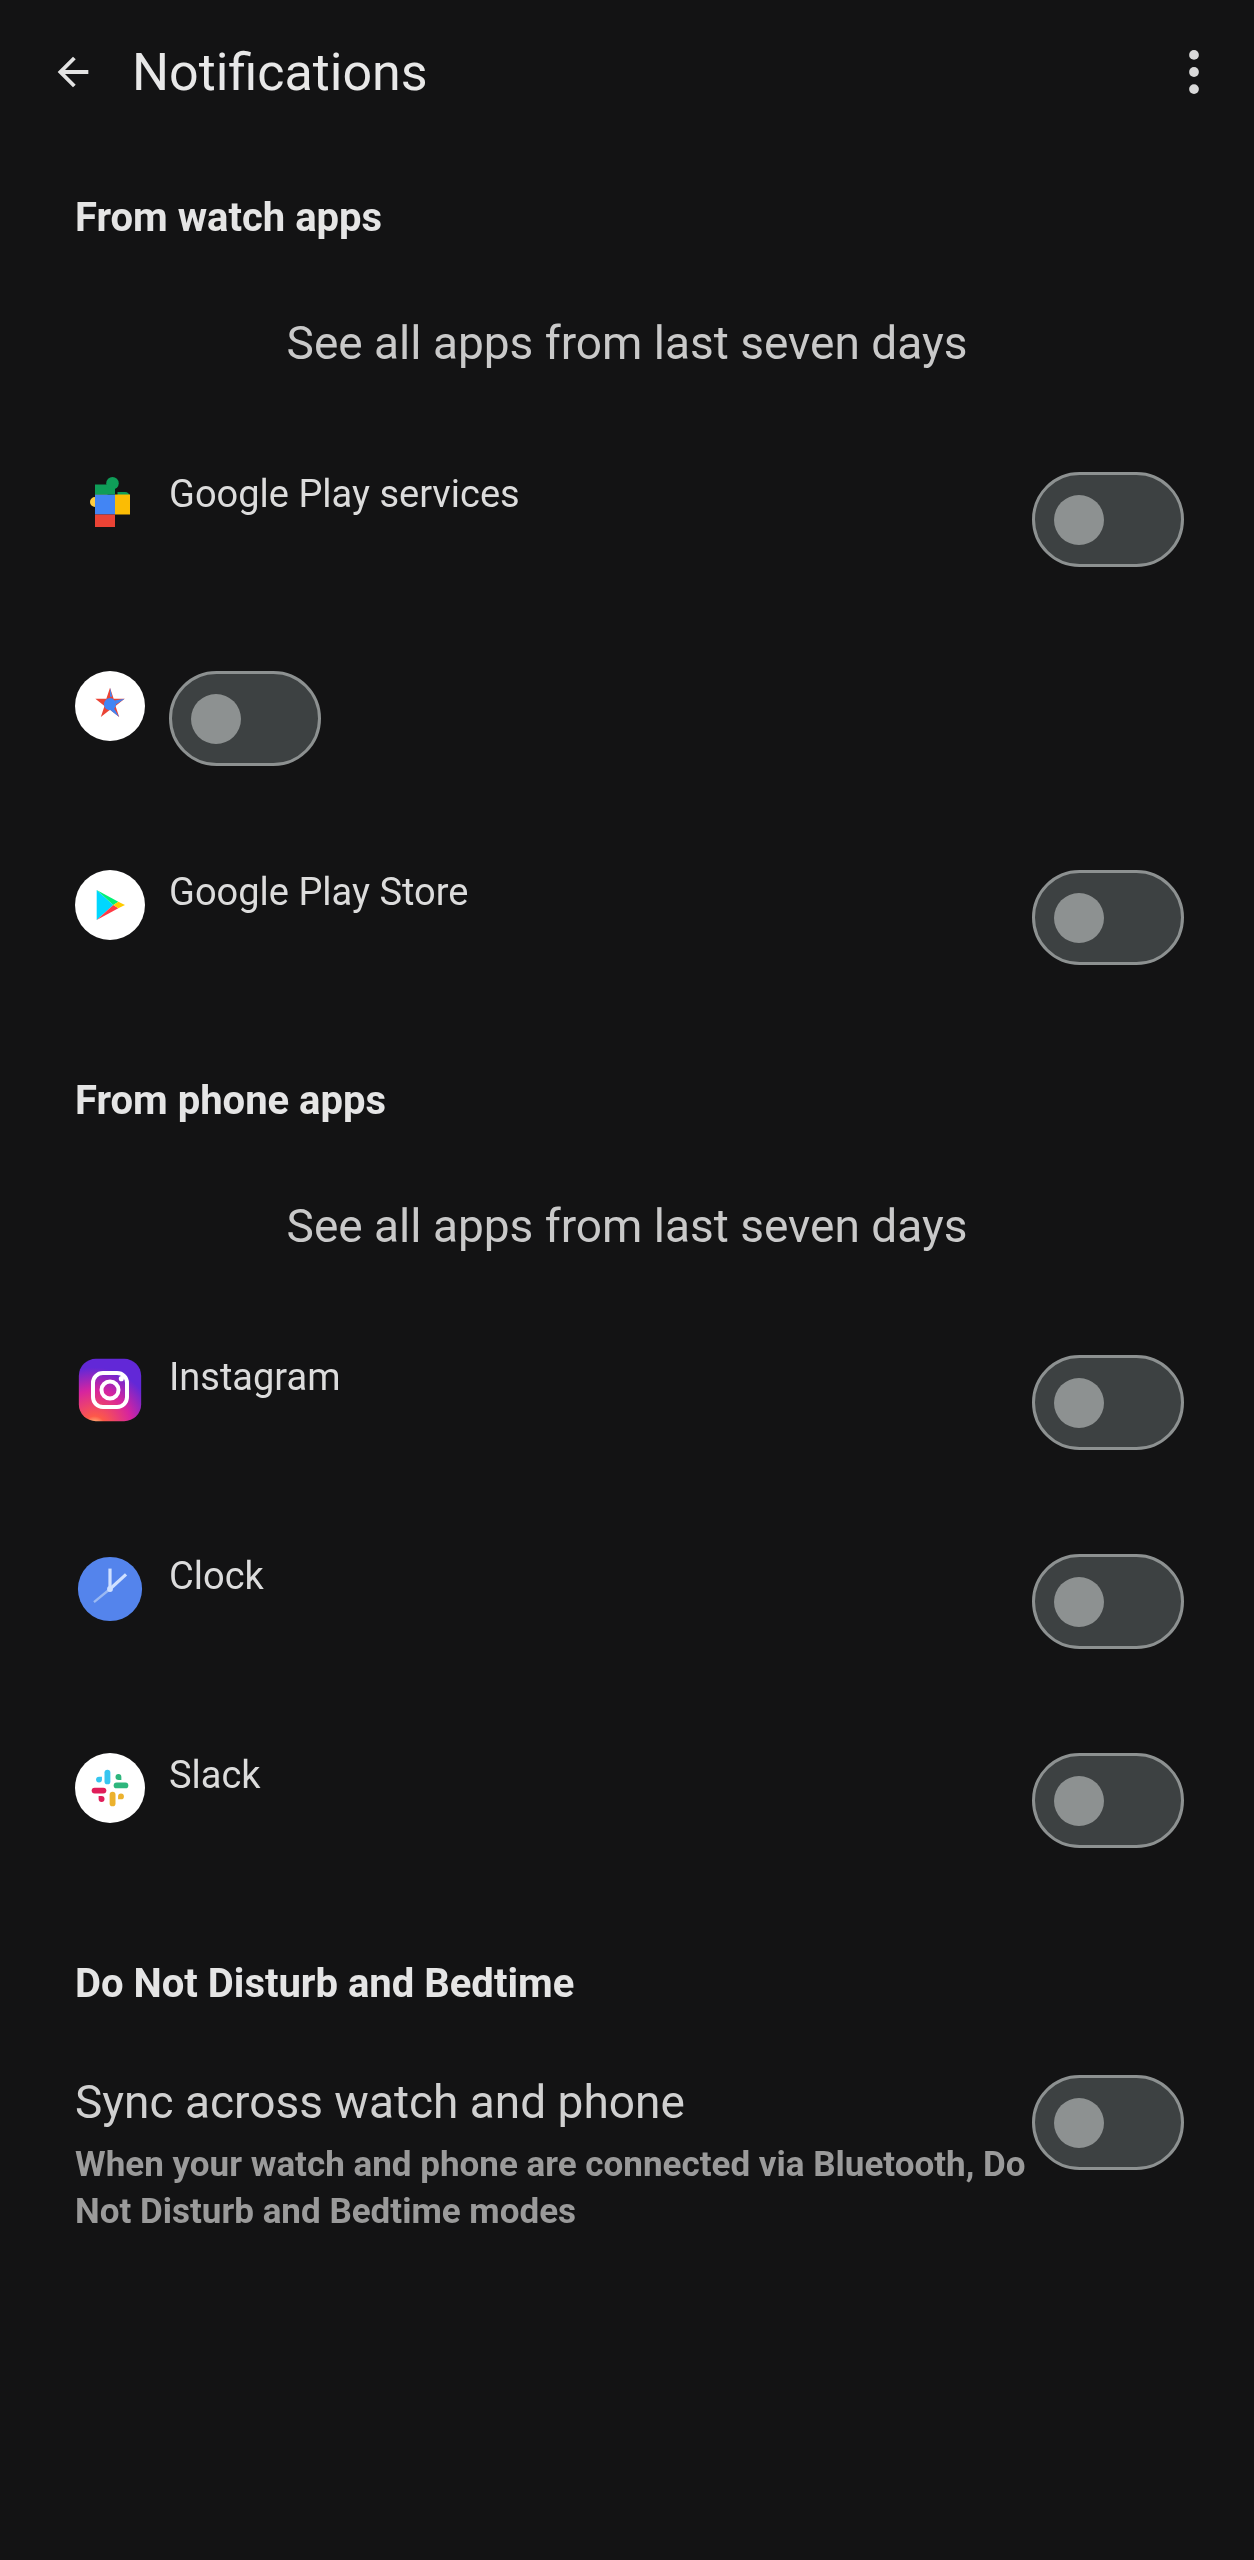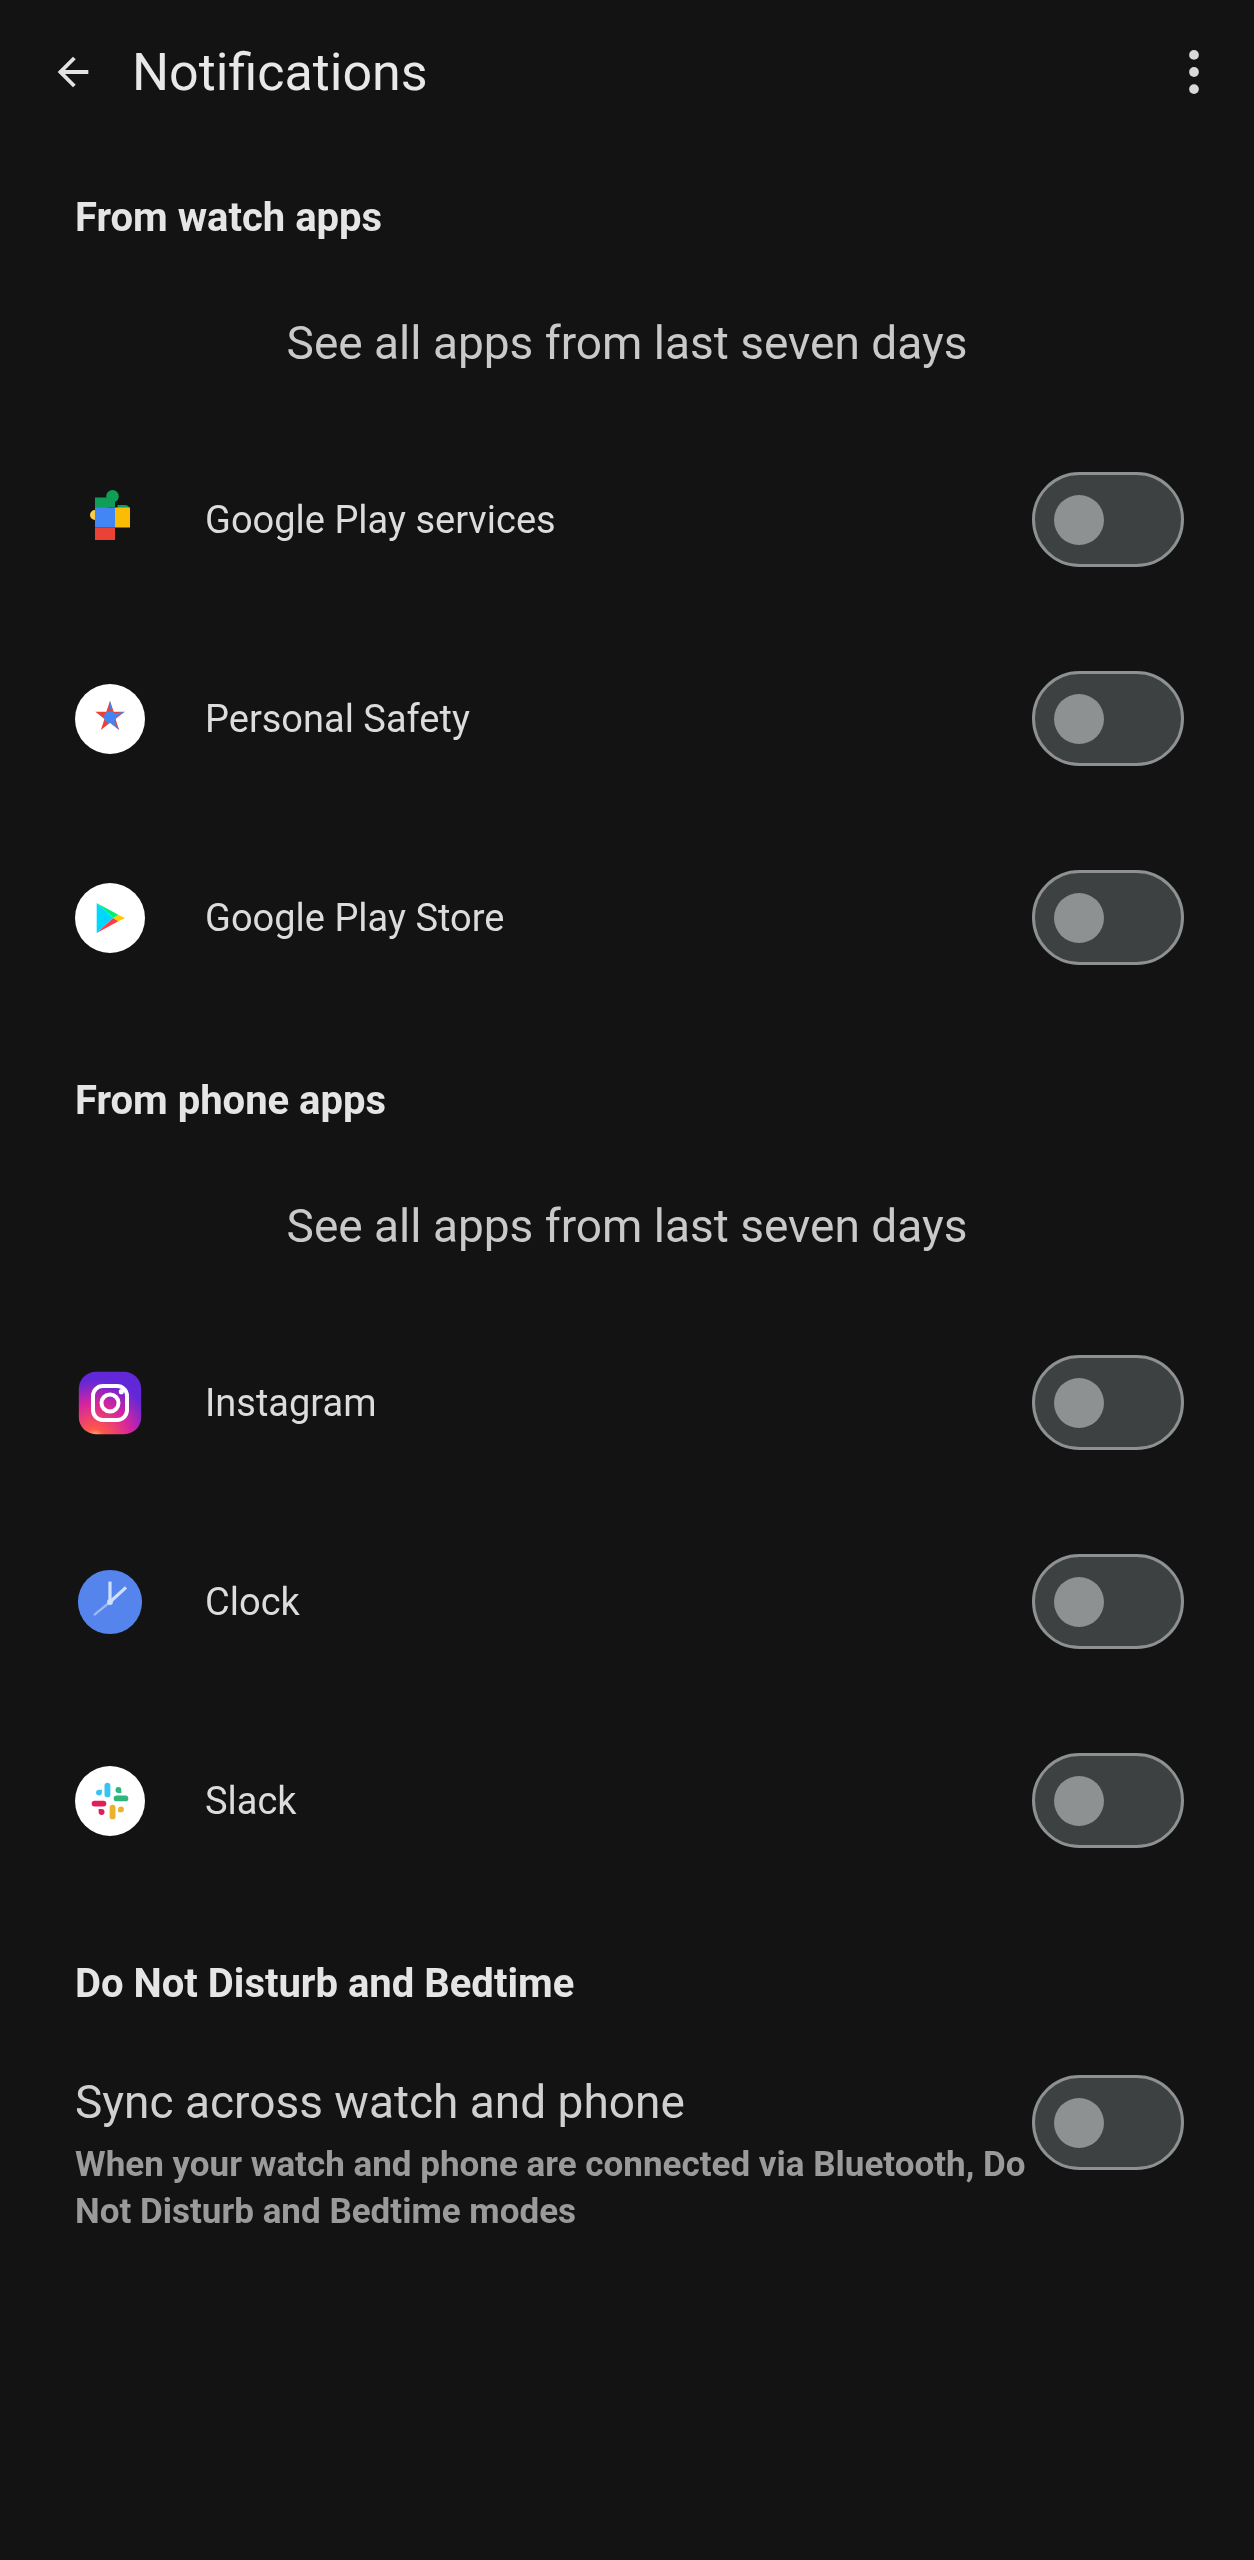--- a/index.html
+++ b/index.html
@@ -45,23 +45,23 @@
     .see-all-link {
       font-size: 46px;
       color: #c9c9c9;
       padding: 45px 75px 50px 75px;
       font-weight: 400;
       cursor: pointer;
       text-align: center;
     }
     .app-row {
       display: flex;
-      align-items: center;
+      align-items: flex-start;
       padding: 52px 70px 52px 75px;
-      gap: 60px;
+      gap: 24px;
     }
     .app-icon {
       width: 70px;
       height: 70px;
       display: flex;
       align-items: center;
       justify-content: center;
       flex-shrink: 0;
     }
     .app-name {
@@ -165,21 +165,20 @@
 <div class="app-row">
   <div class="app-icon">
     <div class="icon-circle-white">
       <svg width="44" height="44" viewBox="0 0 24 24">
         <path d="M12 2 L14 8 L20 8 L15 12 L17 18 L12 14 L7 18 L9 12 L4 8 L10 8 Z" fill="#ea4335"></path>
         <path d="M12 2 L13.2 7 L12 7 Z M20 8 L15.5 11 L14.5 9 Z M17 18 L12.5 14.5 L14 13 Z" fill="#4285f4"></path>
         <circle cx="12" cy="11" r="3.3" fill="#4285f4"></circle>
       </svg>
     </div>
   </div>
-  <div class="app-name">Personal Safety</div>
   <div class="toggle">
     <div class="toggle-thumb"></div>
   </div>
 </div>
 
 <div class="app-row">
   <div class="app-icon">
     <div class="icon-circle-white">
       <svg width="40" height="40" viewBox="0 0 24 24">
         <path d="M4 3 L4 21 L14 12 Z" fill="#00d7ff"></path>

